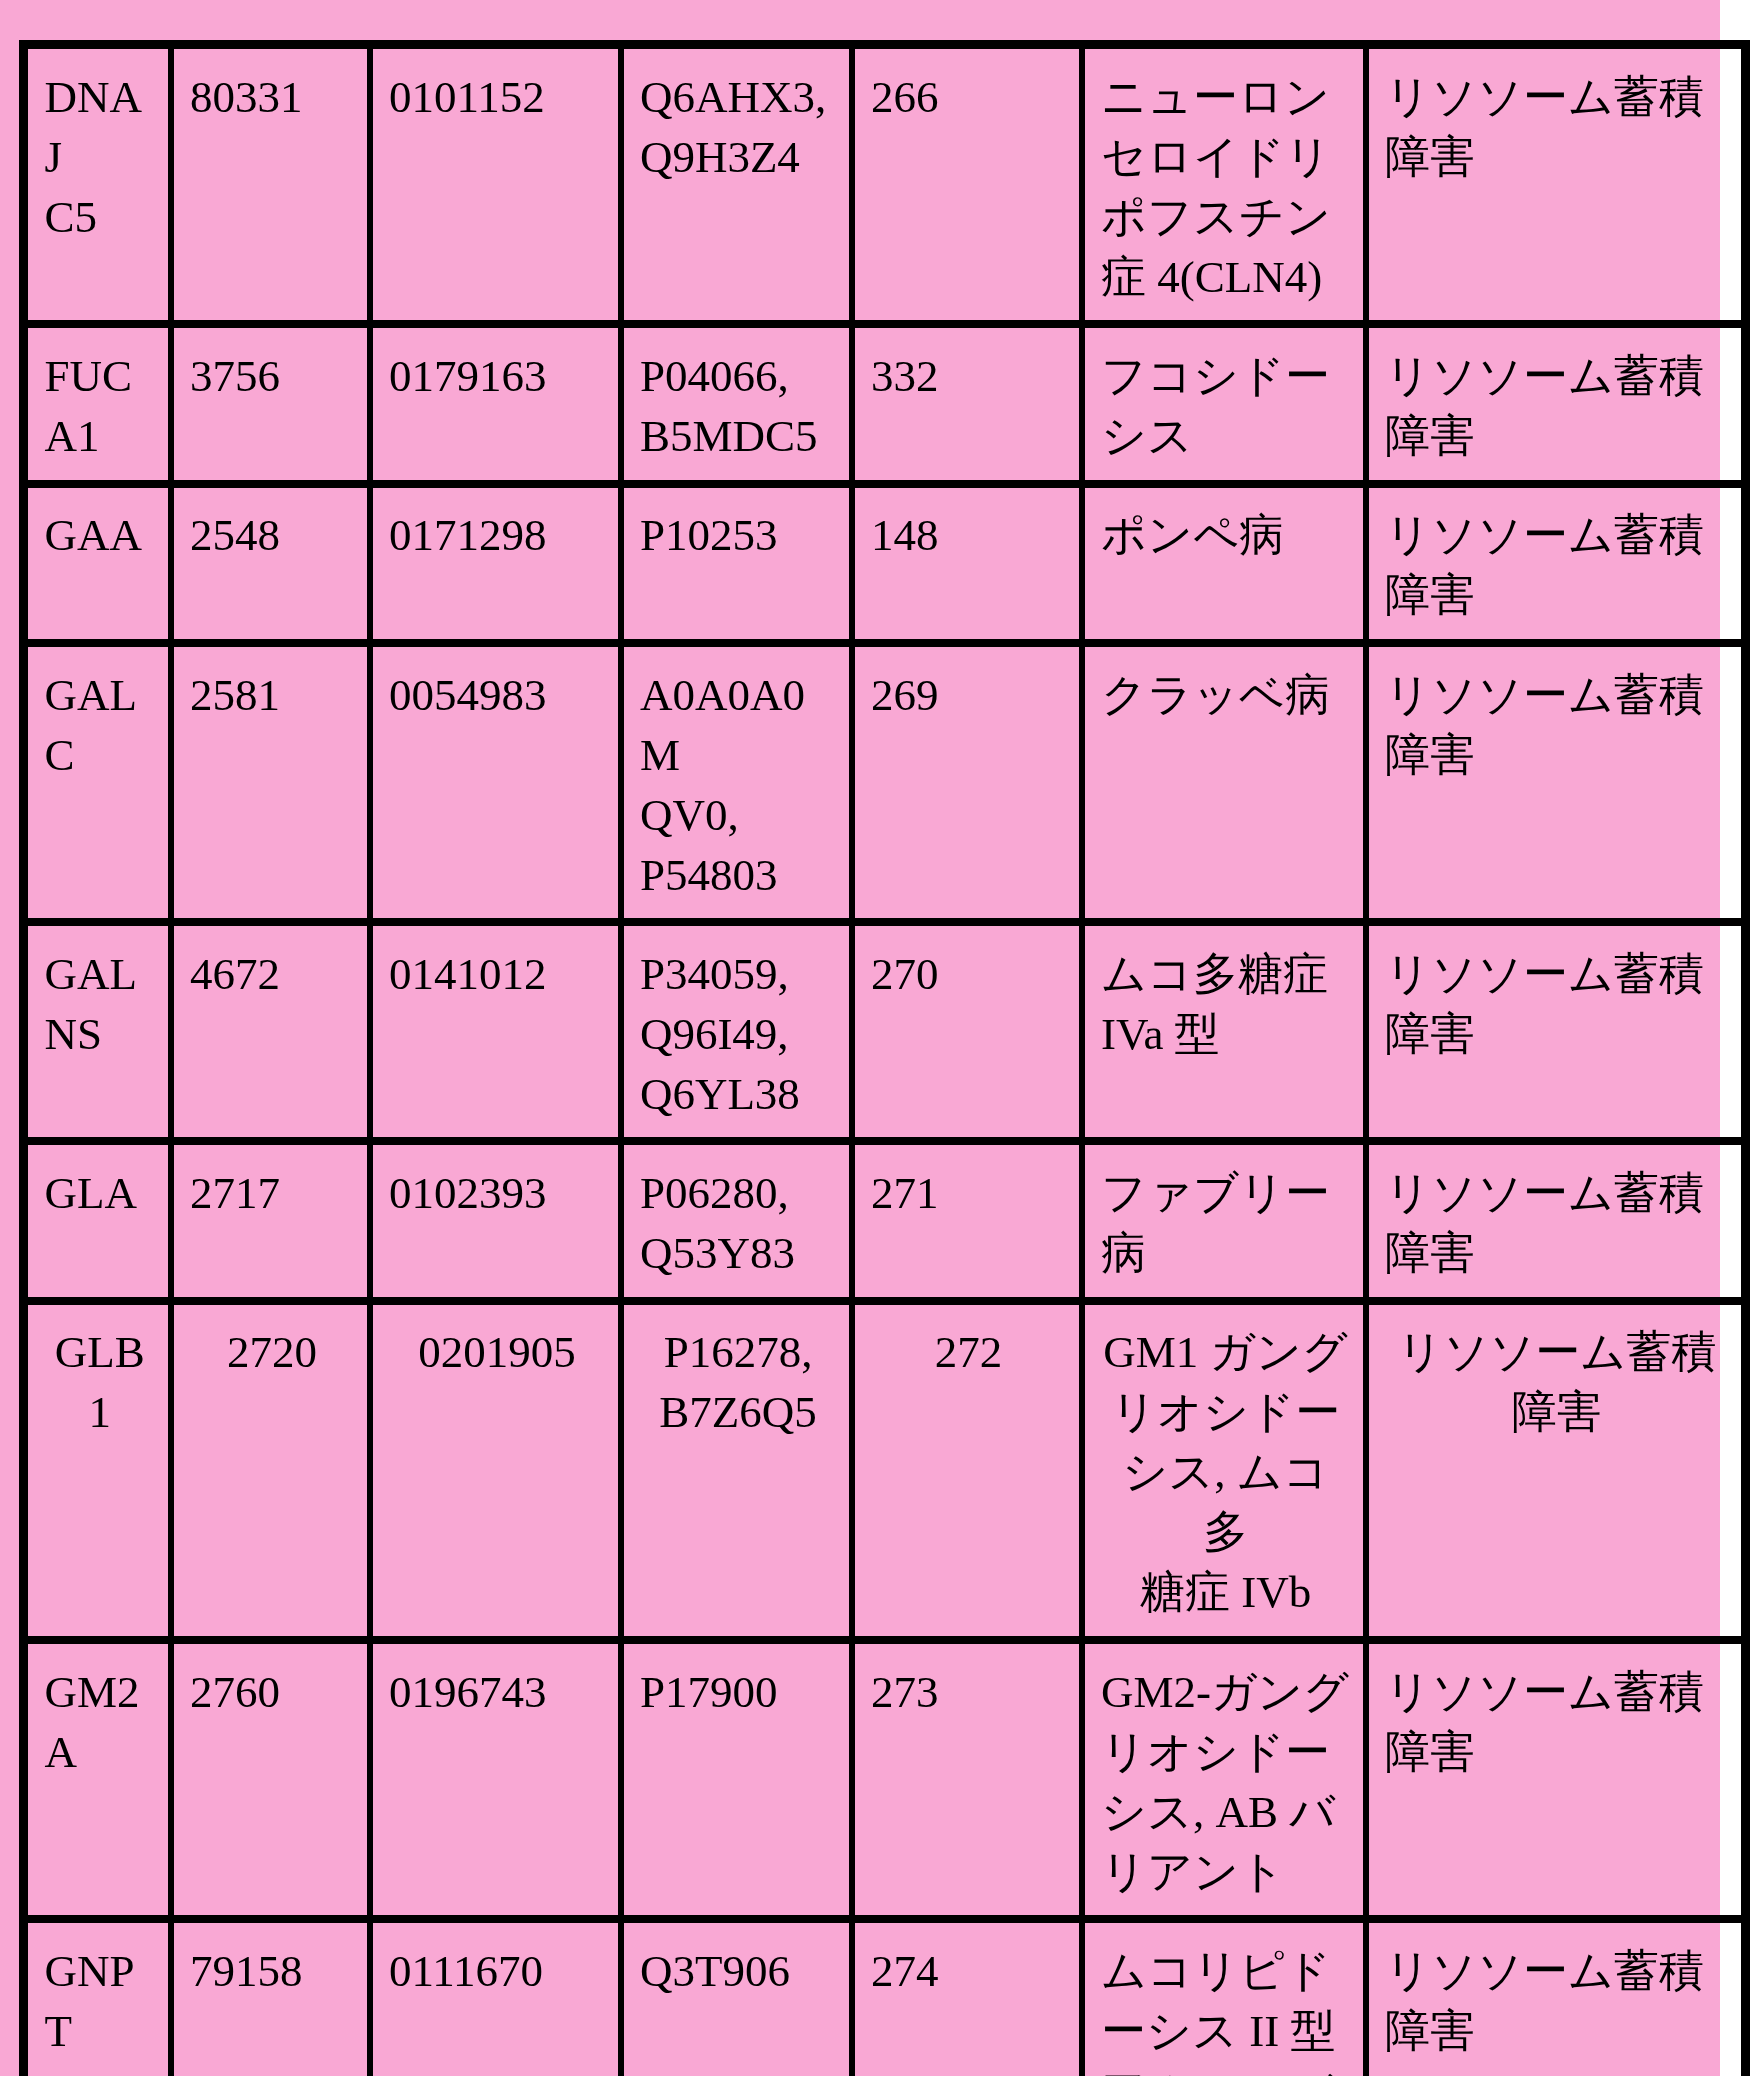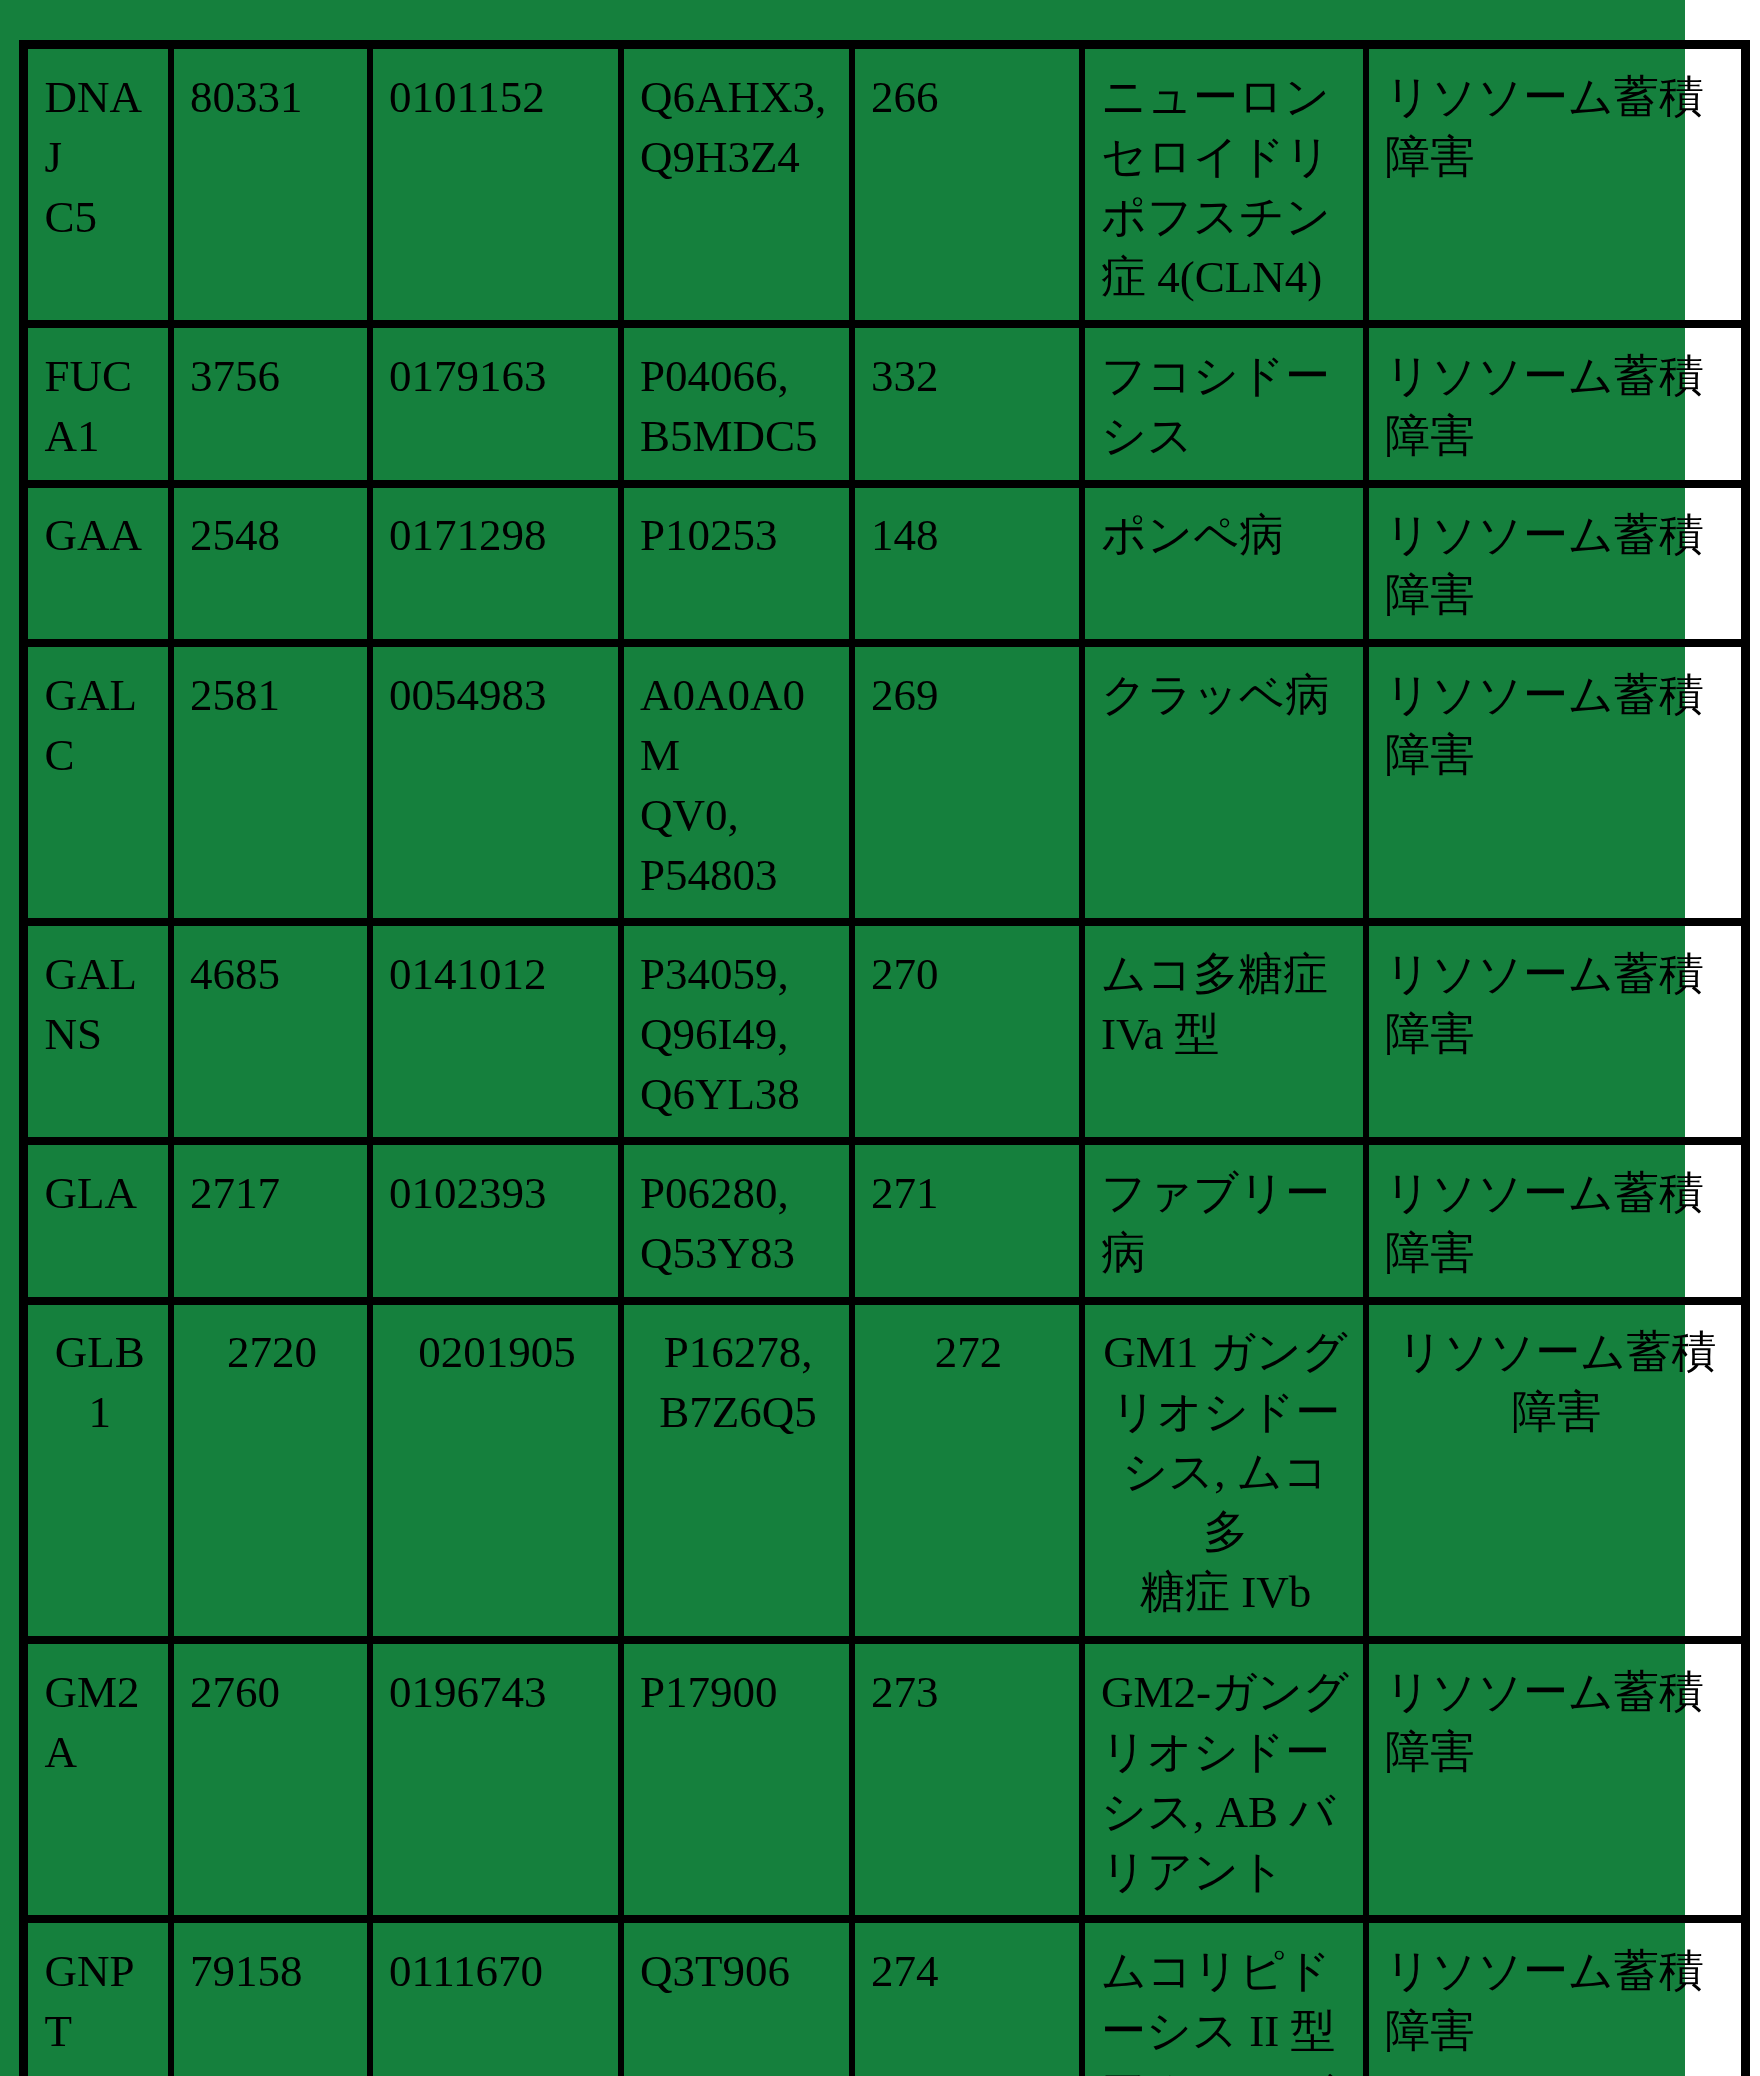--- a/index.html
+++ b/index.html
@@ -7,21 +7,22 @@
     padding: 0;
     width: 1761px;
     height: 2077px;
     background: #ffffff;
     overflow: hidden;
   }
   .page {
     position: relative;
     width: 1685px;
     height: 2077px;
-    background: #15803d;
+    background: #f9a8d4;
+    padding-left: 35px;
   }
   table.gene-table {
     position: absolute;
     left: 19px;
     top: 40px;
     width: 1721px;
     border-collapse: collapse;
     table-layout: fixed;
     border: 9.5px solid #000000;
     font-family: "Liberation Serif", "DejaVu Serif", serif;
@@ -120,21 +121,21 @@
 QV0,
 P54803</td>
         <td>269</td>
         <td>クラッベ病</td>
         <td>リソソーム蓄積
 障害</td>
       </tr>
       <tr class="r4">
         <td>GAL
 NS</td>
-        <td>4685</td>
+        <td>4672</td>
         <td>0141012</td>
         <td>P34059,
 Q96I49,
 Q6YL38</td>
         <td>270</td>
         <td>ムコ多糖症
 IVa 型</td>
         <td>リソソーム蓄積
 障害</td>
       </tr>

